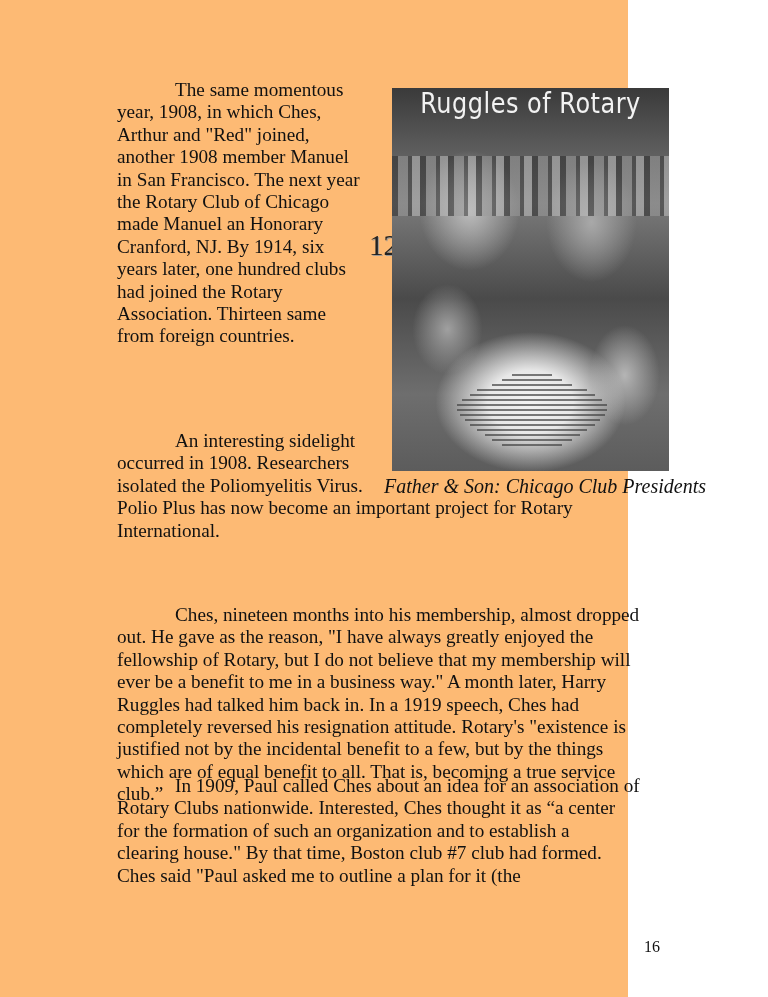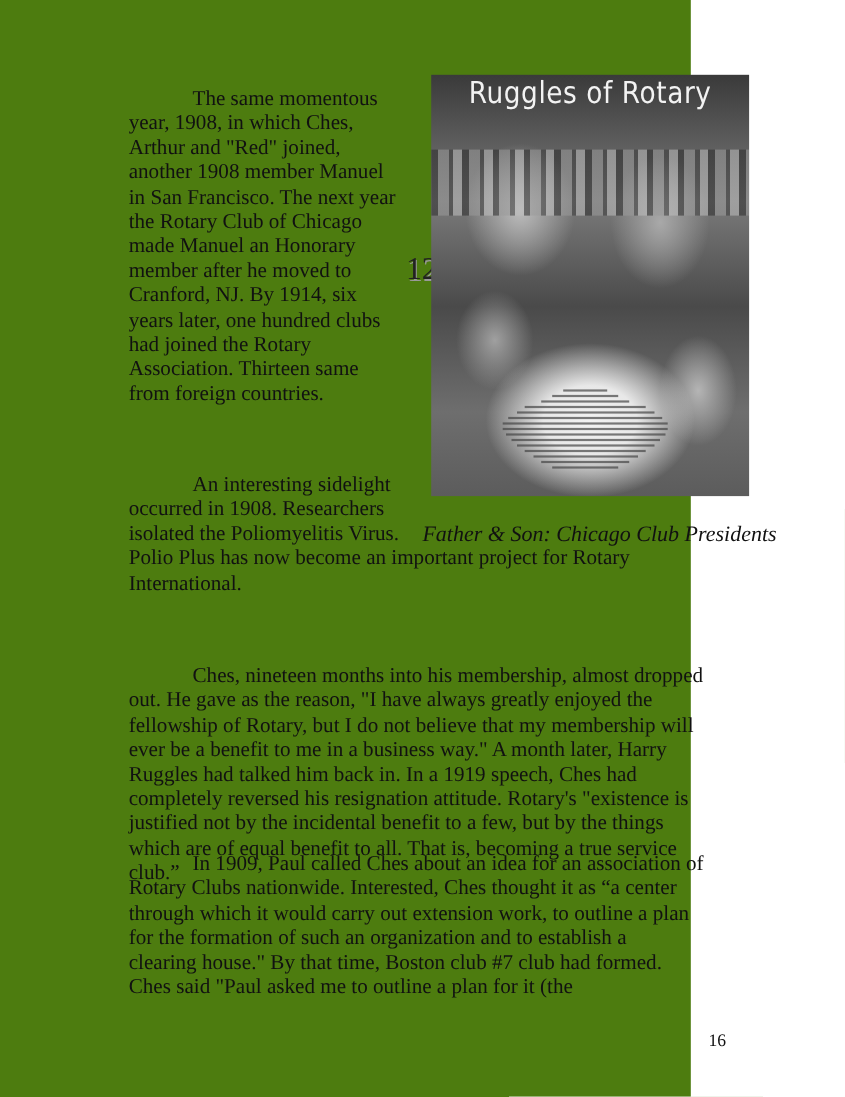--- a/index.html
+++ b/index.html
@@ -1,35 +1,34 @@
 <!DOCTYPE html>
 <html><head>
   <meta charset="utf-8">
   <style>
     html, body { margin: 0; padding: 0; background: #ffffff; }
     body {
       width: 768px; height: 997px; position: relative; overflow: hidden;
       font-family: "Liberation Serif", "DejaVu Serif", serif;
       color: #111111;
     }
-    .page { position: absolute; left: 0; top: 0; width: 628px; height: 997px; background: #4d7c0f; }
+    .page { position: absolute; left: 0; top: 0; width: 628px; height: 997px; background: #fdba74; }
     .para-block { position: absolute; left: 117px; font-size: 19.2px; line-height: 22.4px; }
     .para-line { display: block; white-space: nowrap; }
     .indent { padding-left: 58px; }
     .photo {
-      position: absolute; left: 392px; top: 68px; width: 277px; height: 383px;
+      position: absolute; left: 392px; top: 88px; width: 277px; height: 383px;
       background:
         radial-gradient(ellipse 95px 70px at 50% 82%, #f2f2f2 0%, #e8e8e8 45%, rgba(200,200,200,0.0) 100%),
         radial-gradient(ellipse 50px 60px at 28% 32%, #bdbdbd 0%, rgba(150,150,150,0) 100%),
         radial-gradient(ellipse 45px 60px at 72% 35%, #a9a9a9 0%, rgba(120,120,120,0) 100%),
         radial-gradient(ellipse 35px 50px at 84% 75%, #b5b5b5 0%, rgba(120,120,120,0) 100%),
         radial-gradient(ellipse 35px 45px at 20% 63%, #a0a0a0 0%, rgba(120,120,120,0) 100%),
         linear-gradient(180deg, #3a3a3a 0%, #5a5a5a 15%, #7a7a7a 30%, #4a4a4a 55%, #6e6e6e 80%, #5c5c5c 100%);
       overflow: hidden;
-      padding-left: 12px;
     }
     .photo-title {
       position: absolute; left: 0; top: 2px; width: 100%; text-align: center;
       font-family: "DejaVu Sans", sans-serif; font-size: 24px; letter-spacing: 0.5px;
       color: #f2f2f2; transform: scaleY(1.15);
     }
     .photo-arches {
       position: absolute; left: 0; top: 68px; width: 100%; height: 60px;
       background: repeating-linear-gradient(90deg, #2c2c2c 0 6px, #9a9a9a 6px 16px, #3c3c3c 16px 20px, #bdbdbd 20px 28px);
       opacity: 0.55;
@@ -56,21 +55,20 @@
 <div class="page">
 
   <div class="para-block" style="top:79px;">
     <span class="para-line indent">The same momentous</span>
     <span class="para-line">year, 1908, in which Ches,</span>
     <span class="para-line">Arthur and "Red" joined,</span>
     <span class="para-line">another 1908 member Manuel</span>
     <span class="para-line">in San Francisco. The next year</span>
     <span class="para-line">the Rotary Club of Chicago</span>
     <span class="para-line">made Manuel an Honorary</span>
-    <span class="para-line">member after he moved to</span>
     <span class="para-line">Cranford, NJ. By 1914, six</span>
     <span class="para-line">years later, one hundred clubs</span>
     <span class="para-line">had joined the Rotary</span>
     <span class="para-line">Association. Thirteen same</span>
     <span class="para-line">from foreign countries.</span>
   </div>
 
   <div class="marker-12">12</div>
 
   <div class="photo">
@@ -113,20 +111,19 @@
     <span class="para-line">Ruggles had talked him back in. In a 1919 speech, Ches had</span>
     <span class="para-line">completely reversed his resignation attitude. Rotary's "existence is</span>
     <span class="para-line">justified not by the incidental benefit to a few, but by the things</span>
     <span class="para-line">which are of equal benefit to all. That is, becoming a true service</span>
     <span class="para-line">club.”</span>
   </div>
 
   <div class="para-block" style="top:775px;">
     <span class="para-line indent">In 1909, Paul called Ches about an idea for an association of</span>
     <span class="para-line">Rotary Clubs nationwide.  Interested, Ches thought it as “a center</span>
-    <span class="para-line">through which it would carry out extension work, to outline a plan</span>
     <span class="para-line">for the formation of such an organization and to establish a</span>
     <span class="para-line">clearing house." By that time, Boston club #7 club had formed.</span>
     <span class="para-line">Ches said "Paul asked me to outline a plan for it (the</span>
   </div>
 
   <div class="page-number">16</div>
 </div>
 
 </body></html>

